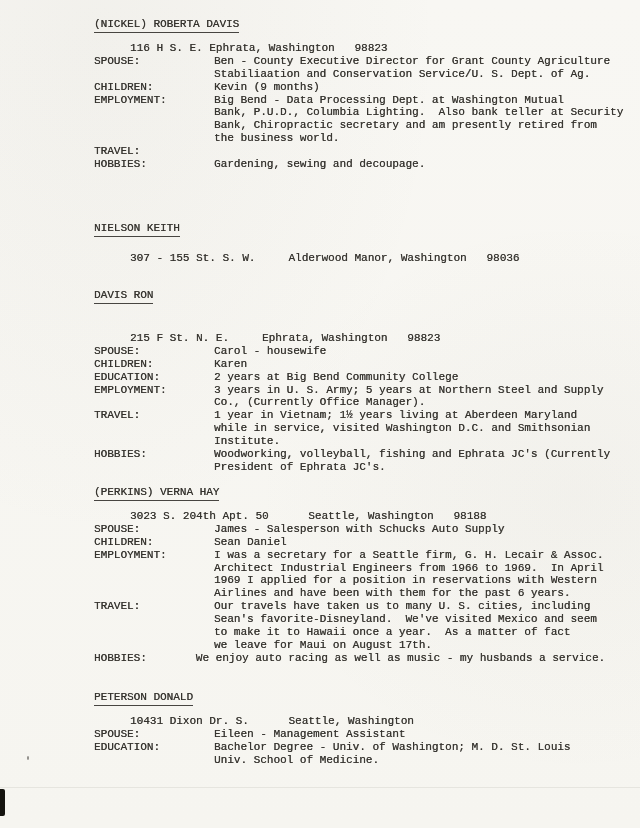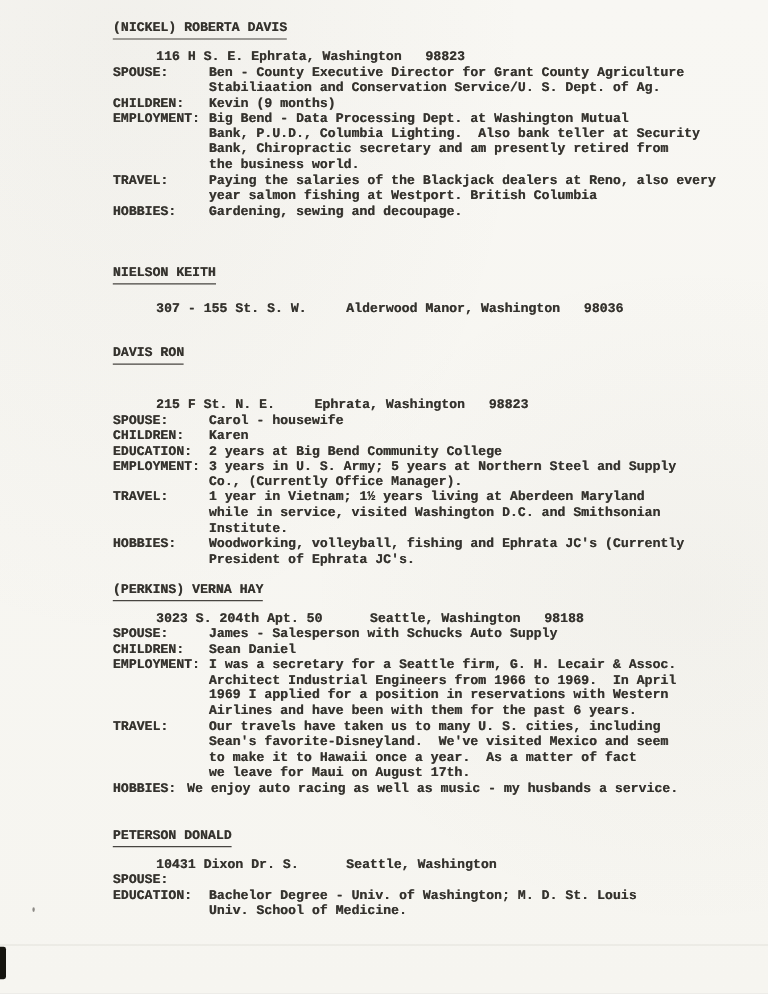--- a/index.html
+++ b/index.html
@@ -15,21 +15,20 @@
     overflow: hidden;
     background:
       radial-gradient(ellipse at 15% 5%, rgba(120,115,100,0.05), transparent 45%),
       radial-gradient(ellipse at 90% 60%, rgba(120,115,100,0.04), transparent 40%),
       linear-gradient(#f8f7f3, #f6f5f0);
     font-family: "Liberation Mono", "DejaVu Sans Mono", monospace;
     font-size: 11px;
     line-height: 12.9px;
     color: #34322d;
     text-shadow: 0.3px 0 0 rgba(52,50,45,0.75);
-    font-weight: bold;
   }
   .entry {
     position: absolute;
     left: 94px;
     right: 30px;
   }
   .entry-name {
     white-space: pre;
   }
   .entry-name .u {
@@ -38,20 +37,21 @@
     padding-bottom: 1px;
   }
   .address {
     margin-top: 9px;
     padding-left: 36px;
     white-space: pre;
   }
   .row {
     display: flex;
     align-items: flex-start;
+    gap: 40px;
   }
   .lbl {
     flex: 0 0 80px;
     white-space: pre;
   }
   .row.tight .lbl {
     flex: 0 0 auto;
     margin-right: 9px;
   }
   .val {
@@ -103,22 +103,20 @@
     </div>
     <div class="row">
       <span class="lbl">EMPLOYMENT:</span>
       <div class="val">Big Bend - Data Processing Dept. at Washington Mutual
 Bank, P.U.D., Columbia Lighting.  Also bank teller at Security
 Bank, Chiropractic secretary and am presently retired from
 the business world.</div>
     </div>
     <div class="row">
       <span class="lbl">TRAVEL:</span>
-      <div class="val">Paying the salaries of the Blackjack dealers at Reno, also every
-year salmon fishing at Westport. British Columbia</div>
     </div>
     <div class="row">
       <span class="lbl">HOBBIES:</span>
       <div class="val">Gardening, sewing and decoupage.</div>
     </div>
   </section>
 
   <section class="entry" style="top:222px">
     <div class="entry-name"><span class="u">NIELSON KEITH</span></div>
     <div class="address" style="margin-top:15px">307 - 155 St. S. W.     Alderwood Manor, Washington   98036</div>
@@ -186,20 +184,21 @@
       <span class="lbl">HOBBIES:</span>
       <div class="val">We enjoy auto racing as well as music - my husbands a service.</div>
     </div>
   </section>
 
   <section class="entry" style="top:691px">
     <div class="entry-name"><span class="u">PETERSON DONALD</span></div>
     <div class="address">10431 Dixon Dr. S.      Seattle, Washington</div>
     <div class="row">
       <span class="lbl">SPOUSE:</span>
+      <div class="val">Eileen - Management Assistant</div>
     </div>
     <div class="row">
       <span class="lbl">EDUCATION:</span>
       <div class="val">Bachelor Degree - Univ. of Washington; M. D. St. Louis
 Univ. School of Medicine.</div>
     </div>
   </section>
 
   <div class="scan-seam"></div>
   <div class="scan-mark"></div>

